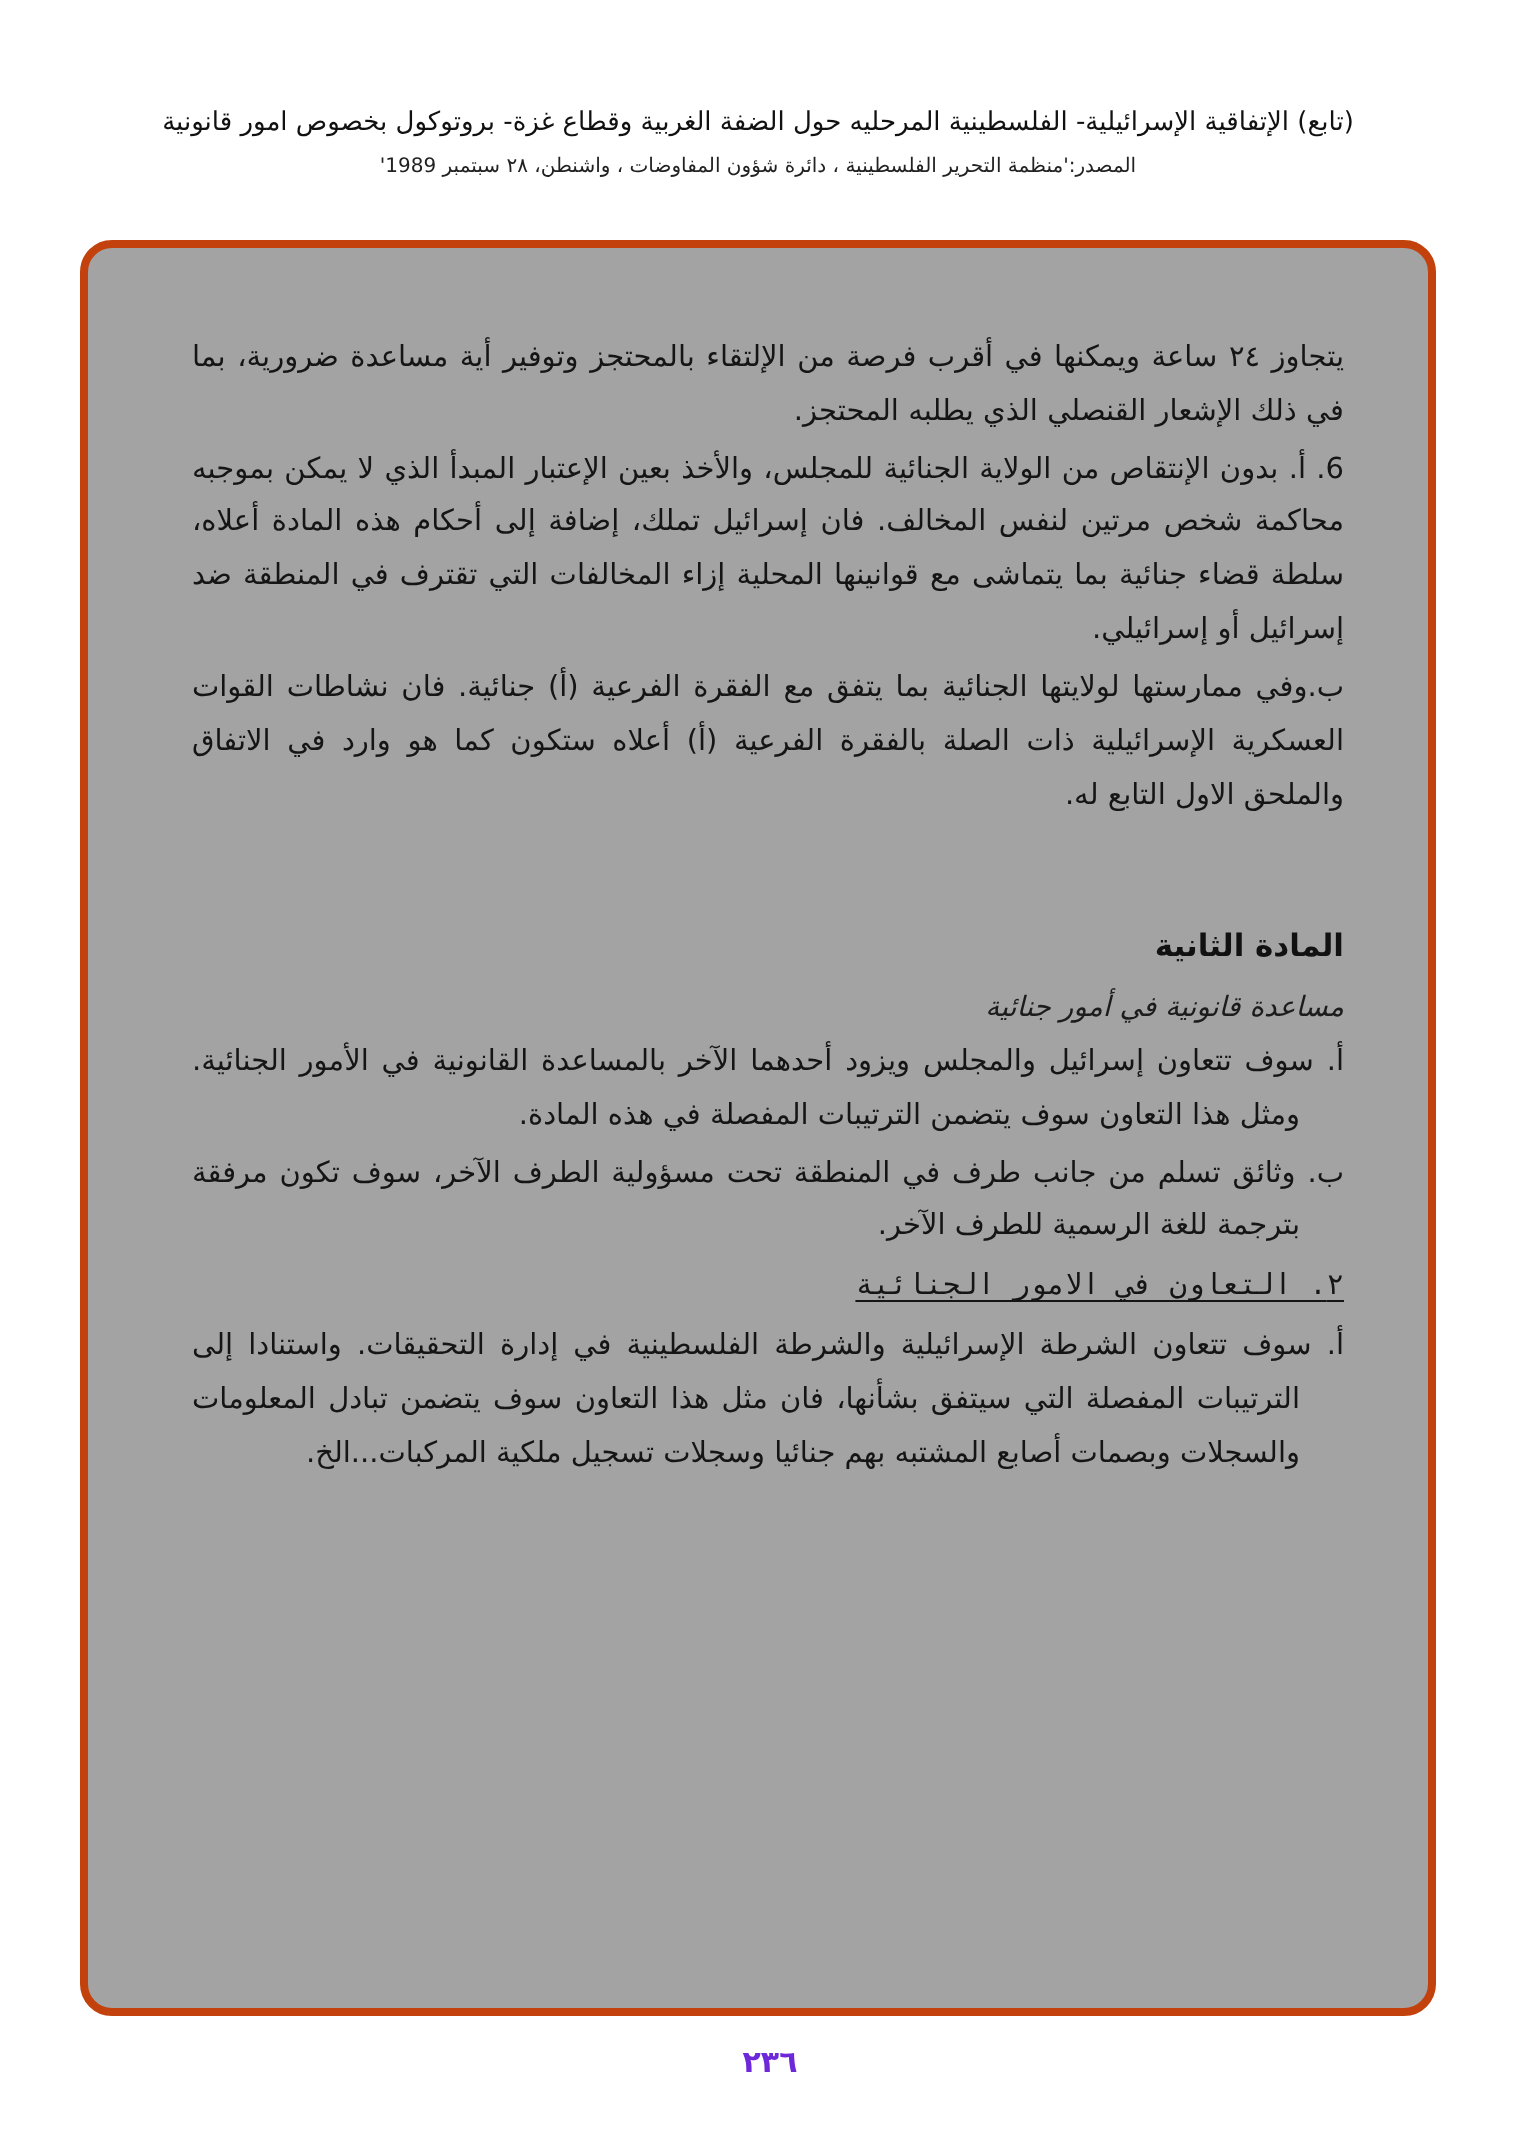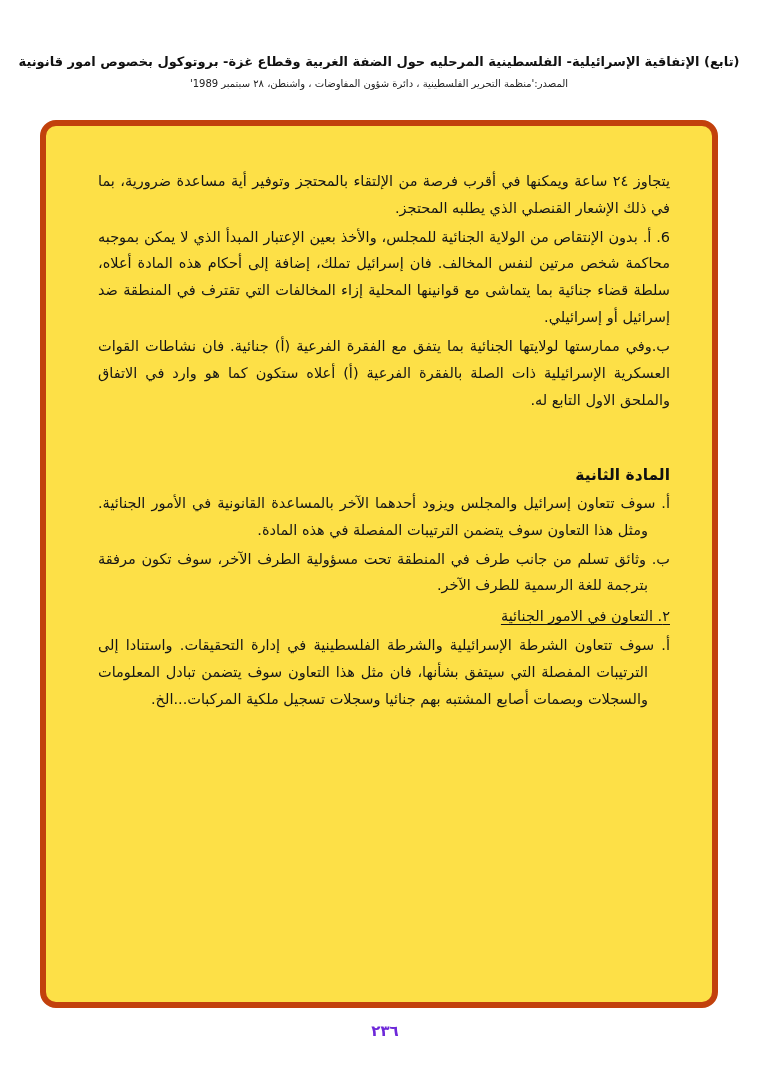--- a/index.html
+++ b/index.html
@@ -12,41 +12,41 @@
     width: 758px;
     height: 1078px;
     margin: 0 auto;
     background: #ffffff;
     direction: rtl;
     overflow: hidden;
   }
   .page-header {
     padding-top: 52px;
     text-align: center;
-    font-weight: bold;
+    font-weight: normal;
     font-size: 13px;
     color: #111111;
     letter-spacing: 0;
     line-height: 1.5;
   }
   .source-line {
     margin-top: 6px;
     text-align: center;
     font-size: 10px;
     color: #222222;
   }
   .content-frame {
     position: absolute;
     left: 40px;
     right: 40px;
     top: 120px;
     height: 888px;
-    border: 6px solid #c2410c;
+    border: 4px solid #c2410c;
     border-radius: 16px;
-    background: #fde047;
+    background: #a3a3a3;
     padding: 42px 42px 30px 52px;
   }
   .body-text {
     font-size: 14.5px;
     color: #151515;
     line-height: 1.85;
     text-align: justify;
   }
   .para { margin-bottom: 2px; }
   .hang { padding-right: 22px; text-indent: -22px; }
@@ -63,21 +63,21 @@
     font-style: italic;
   }
   .section-heading {
     margin-top: 42px;
     font-size: 14.5px;
     color: #151515;
     text-decoration: underline;
     text-underline-offset: 3px;
     margin-bottom: 2px;
   }
-  .section-heading.second { margin-top: 4px; }
+  .section-heading.second { margin-top: 4px; font-family: Liberation Mono, monospace; }
   .page-number {
     position: absolute;
     bottom: 38px;
     left: 12px;
     right: 0;
     text-align: center;
     font-weight: bold;
     font-size: 15px;
     color: #6d28d9;
   }
@@ -95,20 +95,21 @@
     <div class="body-text">
 
       <p class="para">يتجاوز ٢٤ ساعة ويمكنها في أقرب فرصة من الإلتقاء بالمحتجز وتوفير أية مساعدة ضرورية، بما في ذلك الإشعار القنصلي الذي يطلبه المحتجز.</p>
 
       <p class="para">6. أ. بدون الإنتقاص من الولاية الجنائية للمجلس، والأخذ بعين الإعتبار المبدأ الذي لا يمكن بموجبه محاكمة شخص مرتين لنفس المخالف. فان إسرائيل تملك، إضافة إلى أحكام هذه المادة أعلاه، سلطة قضاء جنائية بما يتماشى مع قوانينها المحلية إزاء المخالفات التي تقترف في المنطقة ضد إسرائيل أو إسرائيلي.</p>
 
       <p class="para">ب.وفي ممارستها لولايتها الجنائية بما يتفق مع الفقرة الفرعية (أ) جنائية. فان نشاطات القوات العسكرية الإسرائيلية ذات الصلة بالفقرة الفرعية (أ) أعلاه ستكون كما هو وارد في الاتفاق والملحق الاول التابع له.</p>
 
       <div class="article-heading">المادة الثانية</div>
 
+      <div class="article-subtitle">مساعدة قانونية في أمور جنائية</div>
 
 
       <p class="para hang">أ. سوف تتعاون إسرائيل والمجلس ويزود أحدهما الآخر بالمساعدة القانونية في الأمور الجنائية. ومثل هذا التعاون سوف يتضمن الترتيبات المفصلة في هذه المادة.</p>
 
       <p class="para hang">ب. وثائق تسلم من جانب طرف في المنطقة تحت مسؤولية الطرف الآخر، سوف تكون مرفقة بترجمة للغة الرسمية للطرف الآخر.</p>
 
       <div class="section-heading second">٢. التعاون في الامور الجنائية</div>
 
       <p class="para hang">أ. سوف تتعاون الشرطة الإسرائيلية والشرطة الفلسطينية في إدارة التحقيقات. واستنادا إلى الترتيبات المفصلة التي سيتفق بشأنها، فان مثل هذا التعاون سوف يتضمن تبادل المعلومات والسجلات وبصمات أصابع المشتبه بهم جنائيا وسجلات تسجيل ملكية المركبات...الخ.</p>
 

